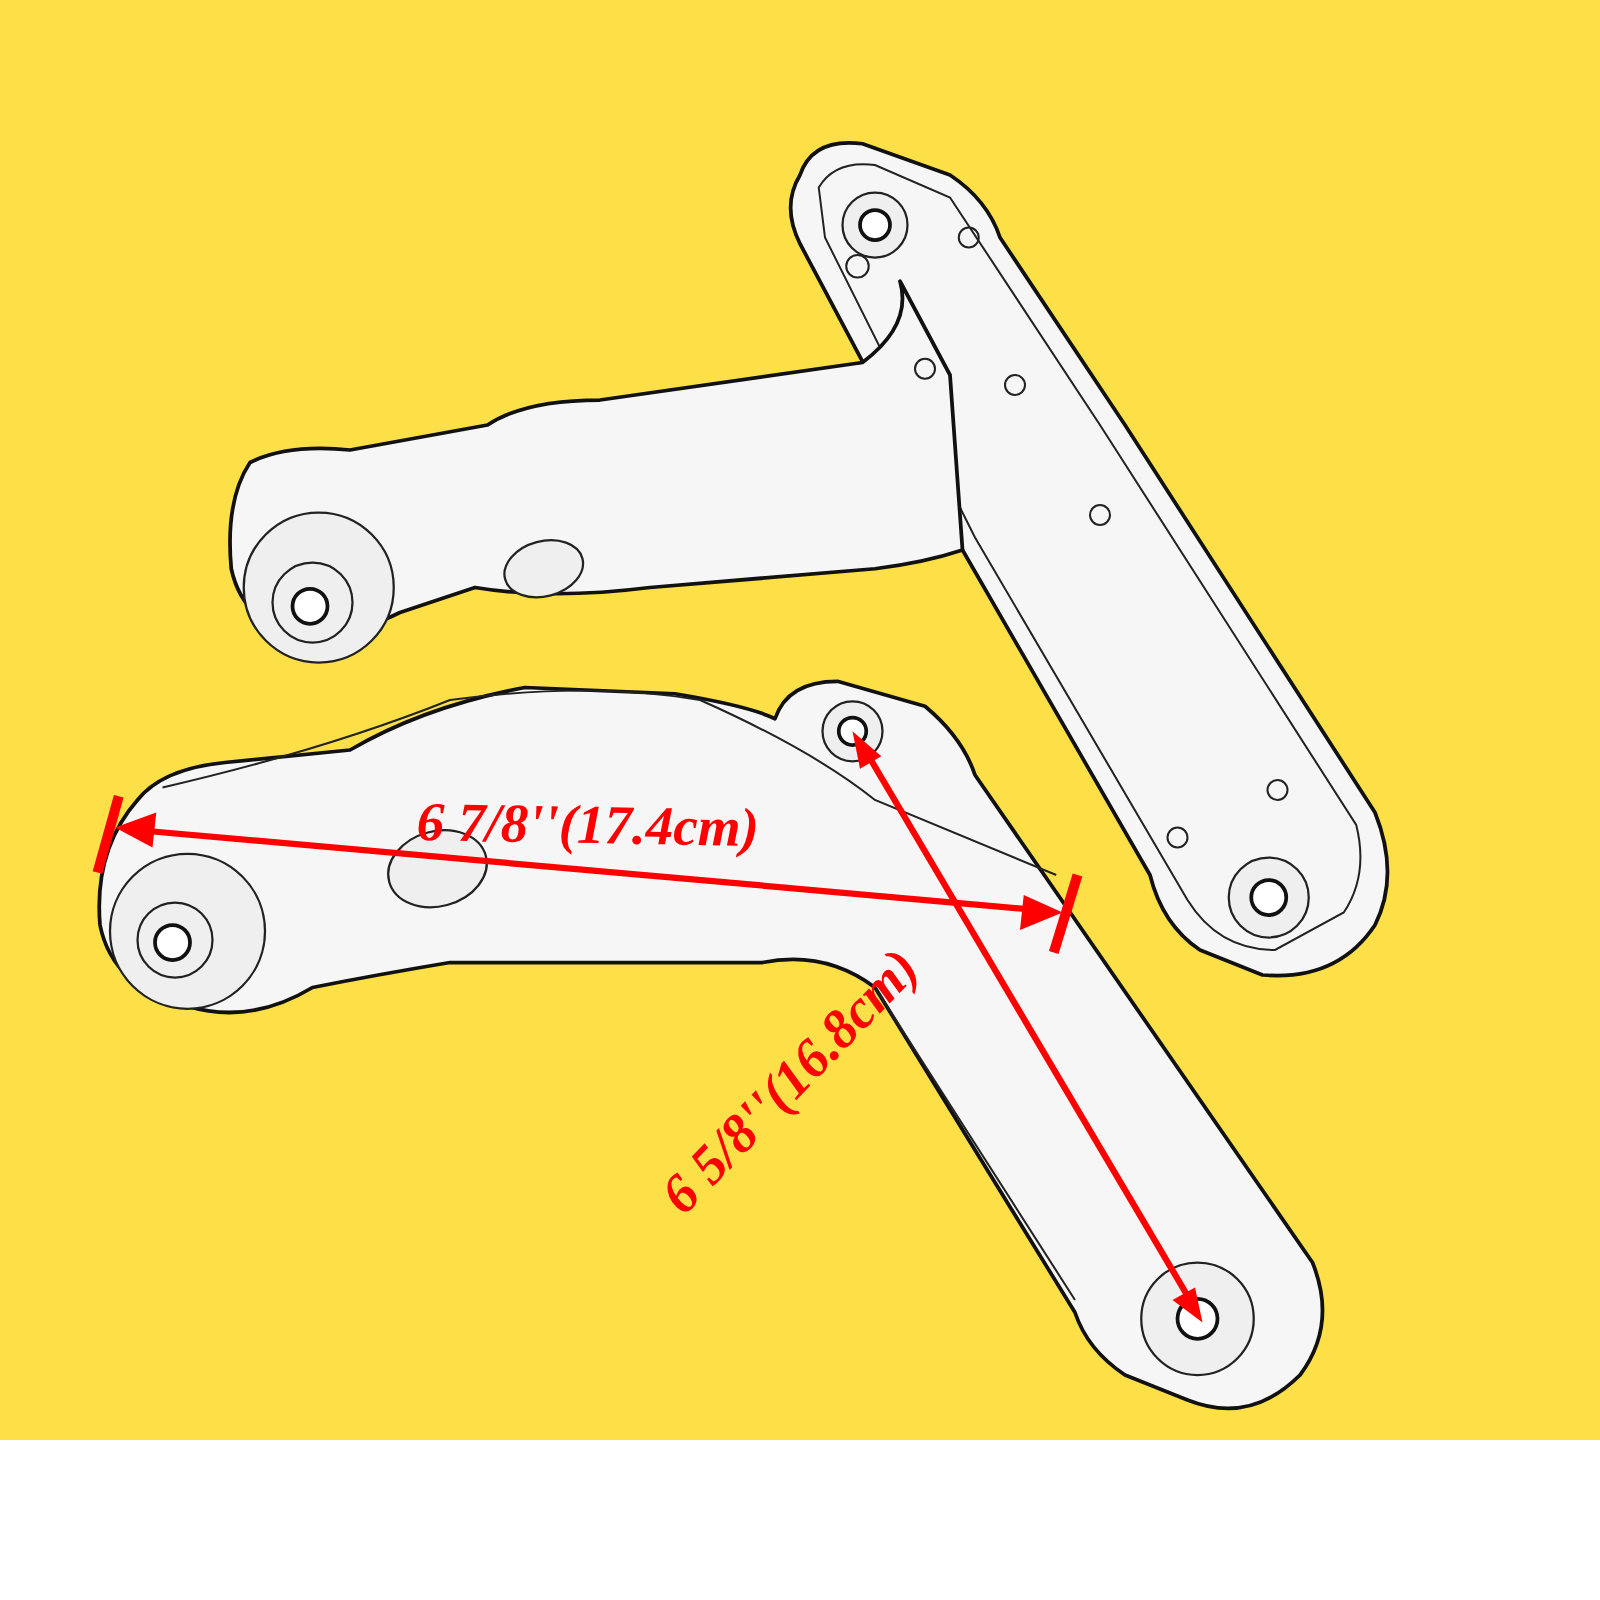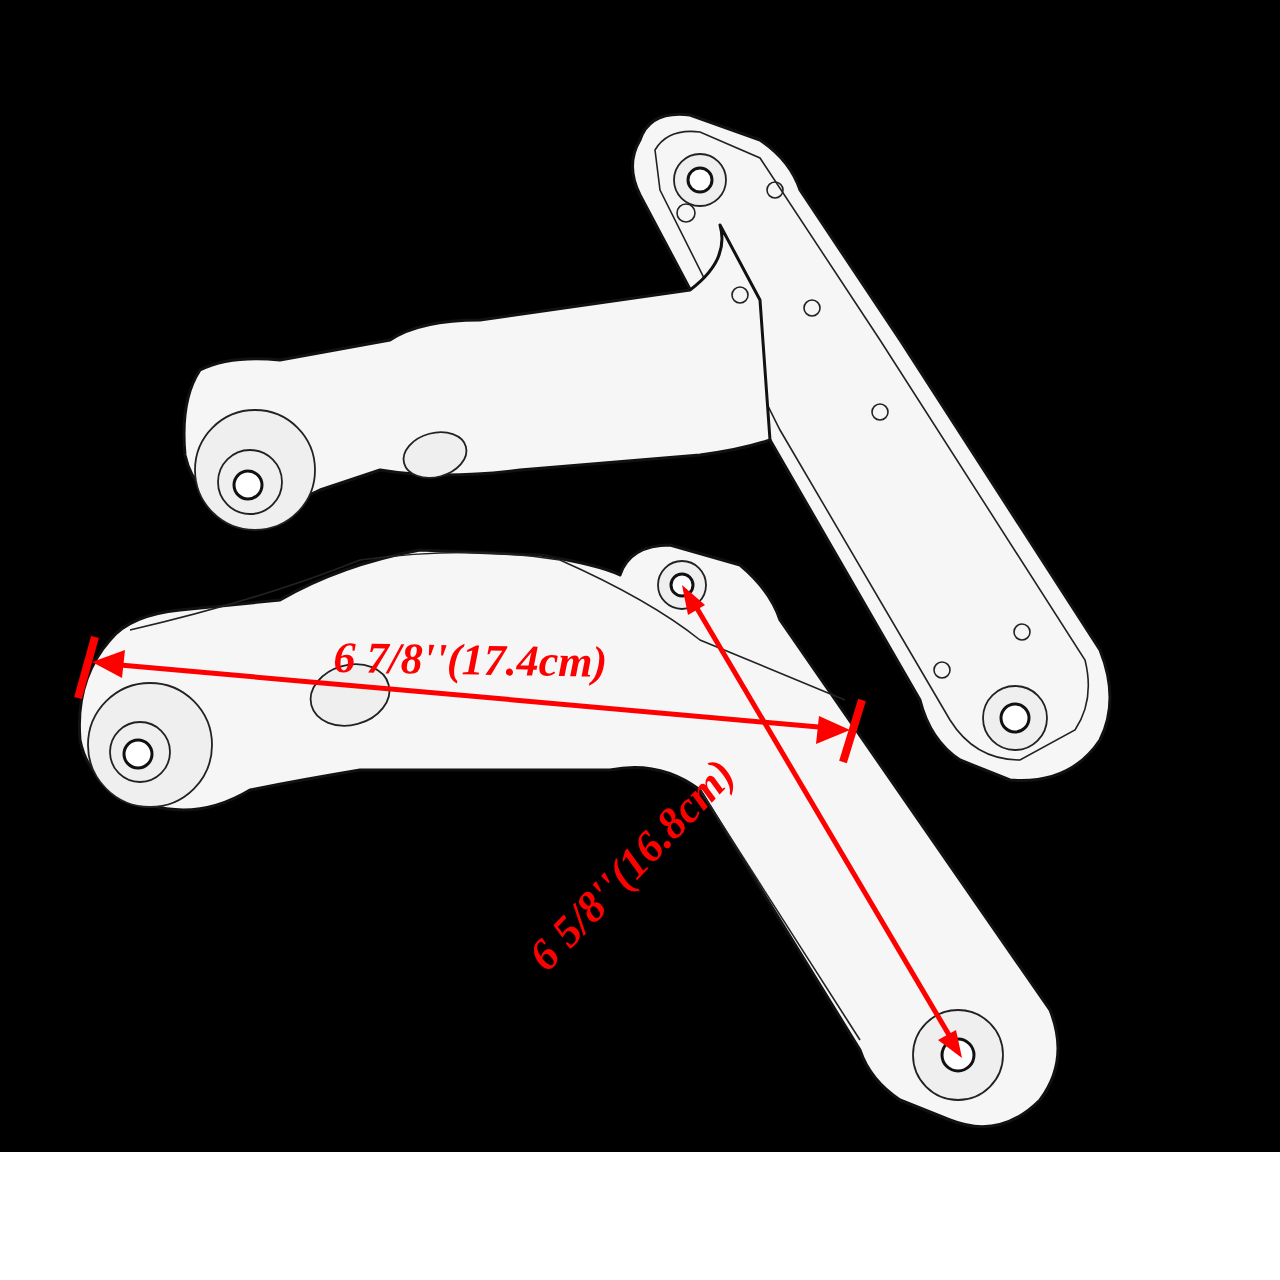--- a/index.html
+++ b/index.html
@@ -1,16 +1,16 @@
 <!DOCTYPE html>
 <html><head>
   <meta charset="utf-8">
   <style>
     html, body { margin: 0; padding: 0; background: #ffffff; }
-    .canvas { position: relative; width: 1280px; height: 1152px; overflow: hidden; background: #000000; }
+    .canvas { position: relative; width: 1280px; height: 1152px; overflow: hidden; background: #fde047; }
     svg { position: absolute; left: 0; top: 0; }
     .part { fill: #f6f6f6; stroke: #111111; stroke-width: 3; stroke-linejoin: round; }
     .part-inner { fill: none; stroke: #222222; stroke-width: 1.6; }
     .hole { fill: #ffffff; stroke: #111111; stroke-width: 3; }
     .hole-ring { fill: #efefef; stroke: #222222; stroke-width: 1.8; }
     .dim-line { stroke: #ff0000; stroke-width: 5; fill: none; }
     .dim-tick { stroke: #ff0000; stroke-width: 8; }
     .arrow-head { fill: #ff0000; }
     .dim-label {
       position: absolute;

